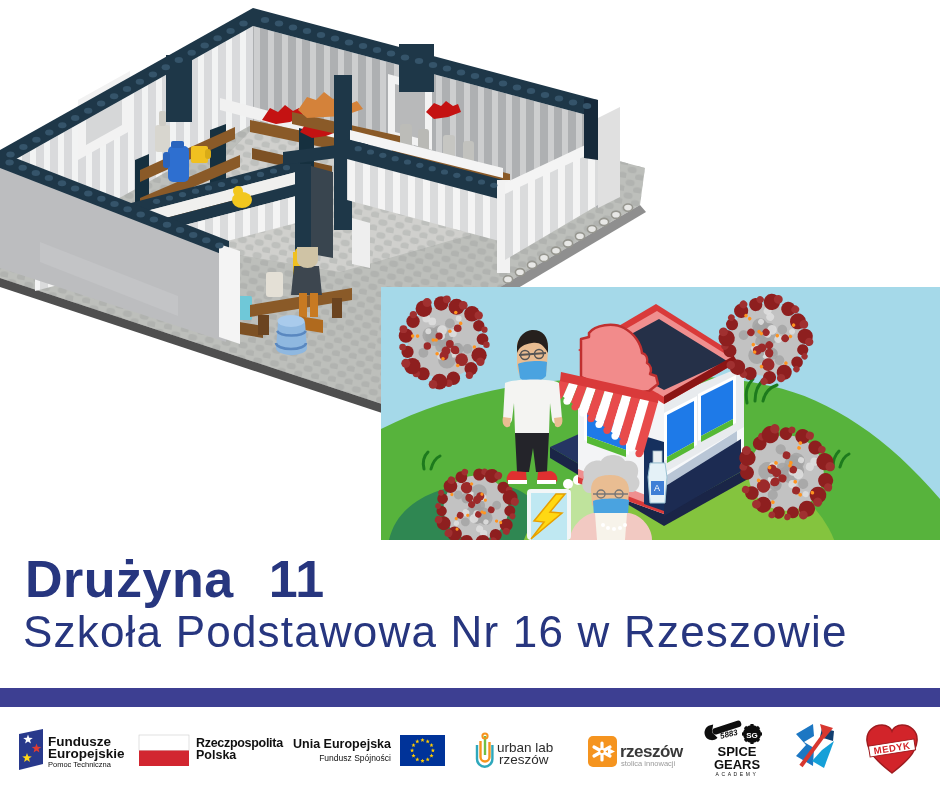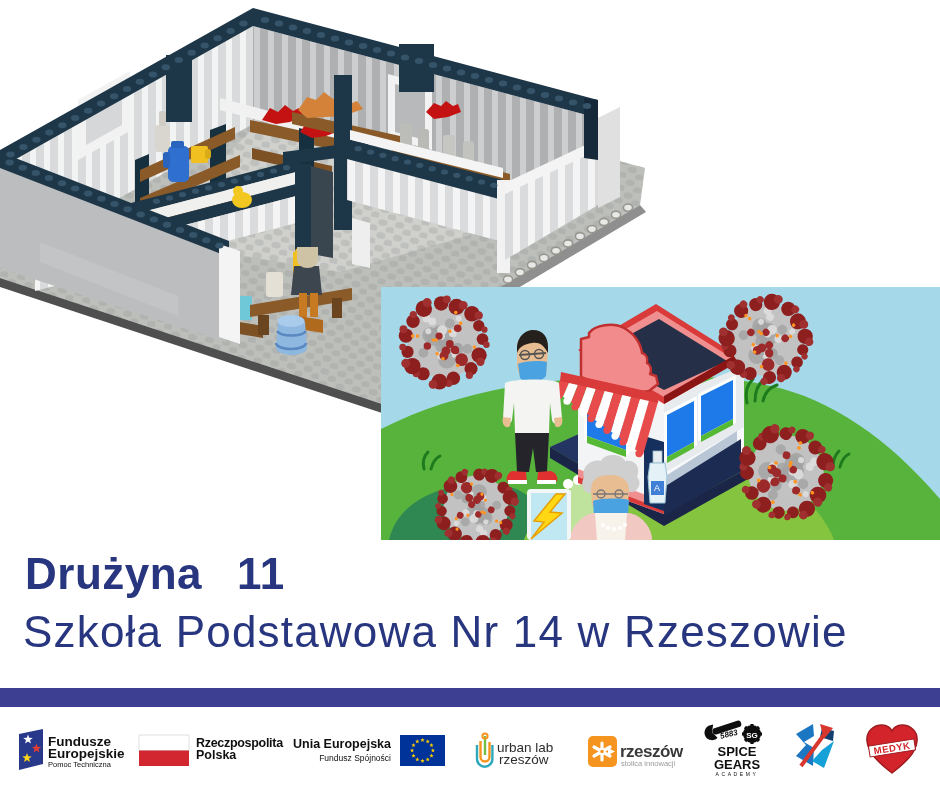--- a/index.html
+++ b/index.html
@@ -515,23 +515,23 @@
 
 <use href="#virus" transform="translate(63,55) scale(0.98)"></use>
 
 <use href="#virus" transform="translate(385,53) scale(0.97) rotate(40)"></use>
 
 <use href="#virus" transform="translate(405,186) scale(1.02) rotate(105)"></use>
 
 <use href="#virus" transform="translate(95,221) scale(0.88) rotate(200)"></use>
 </svg>
 
-<div class="abs" style="left:25px;top:549px;font-size:44px;font-weight:bold;color:#27367f;letter-spacing:0.5px"><span>Drużyna</span><span style="margin-left:35px">11</span></div>
-
-<div class="abs" style="left:23px;top:607px;font-size:44px;font-weight:400;color:#27367f;letter-spacing:1.2px">Szkoła Podstawowa Nr 14 w Rzeszowie</div>
+<div class="abs" style="left:25px;top:549px;font-size:52px;font-weight:bold;color:#27367f;letter-spacing:0.5px"><span>Drużyna</span><span style="margin-left:35px">11</span></div>
+
+<div class="abs" style="left:23px;top:607px;font-size:44px;font-weight:400;color:#27367f;letter-spacing:1.2px">Szkoła Podstawowa Nr 16 w Rzeszowie</div>
 
 <div class="abs" style="left:0;top:688px;width:940px;height:19px;background:#3d3f92"></div>
 
 <svg class="abs" style="left:0;top:715px" width="940" height="73" viewBox="0 0 940 73">
 
 <g>
 <polygon points="19,19 43,14 43,49 19,55" fill="#28398c"></polygon>
 <polygon points="28.0,19.5 29.2,22.8 32.8,23.0 30.0,25.1 30.9,28.5 28.0,26.6 25.1,28.5 26.0,25.1 23.2,23.0 26.8,22.8" fill="#ffffff"></polygon>
 <polygon points="27.0,38.0 28.2,41.3 31.8,41.5 29.0,43.6 29.9,47.0 27.0,45.1 24.1,47.0 25.0,43.6 22.2,41.5 25.8,41.3" fill="#ffd617"></polygon>
 <polygon points="36.5,28.5 37.7,31.8 41.3,32.0 38.5,34.1 39.4,37.5 36.5,35.6 33.6,37.5 34.5,34.1 31.7,32.0 35.3,31.8" fill="#e03c31"></polygon>

